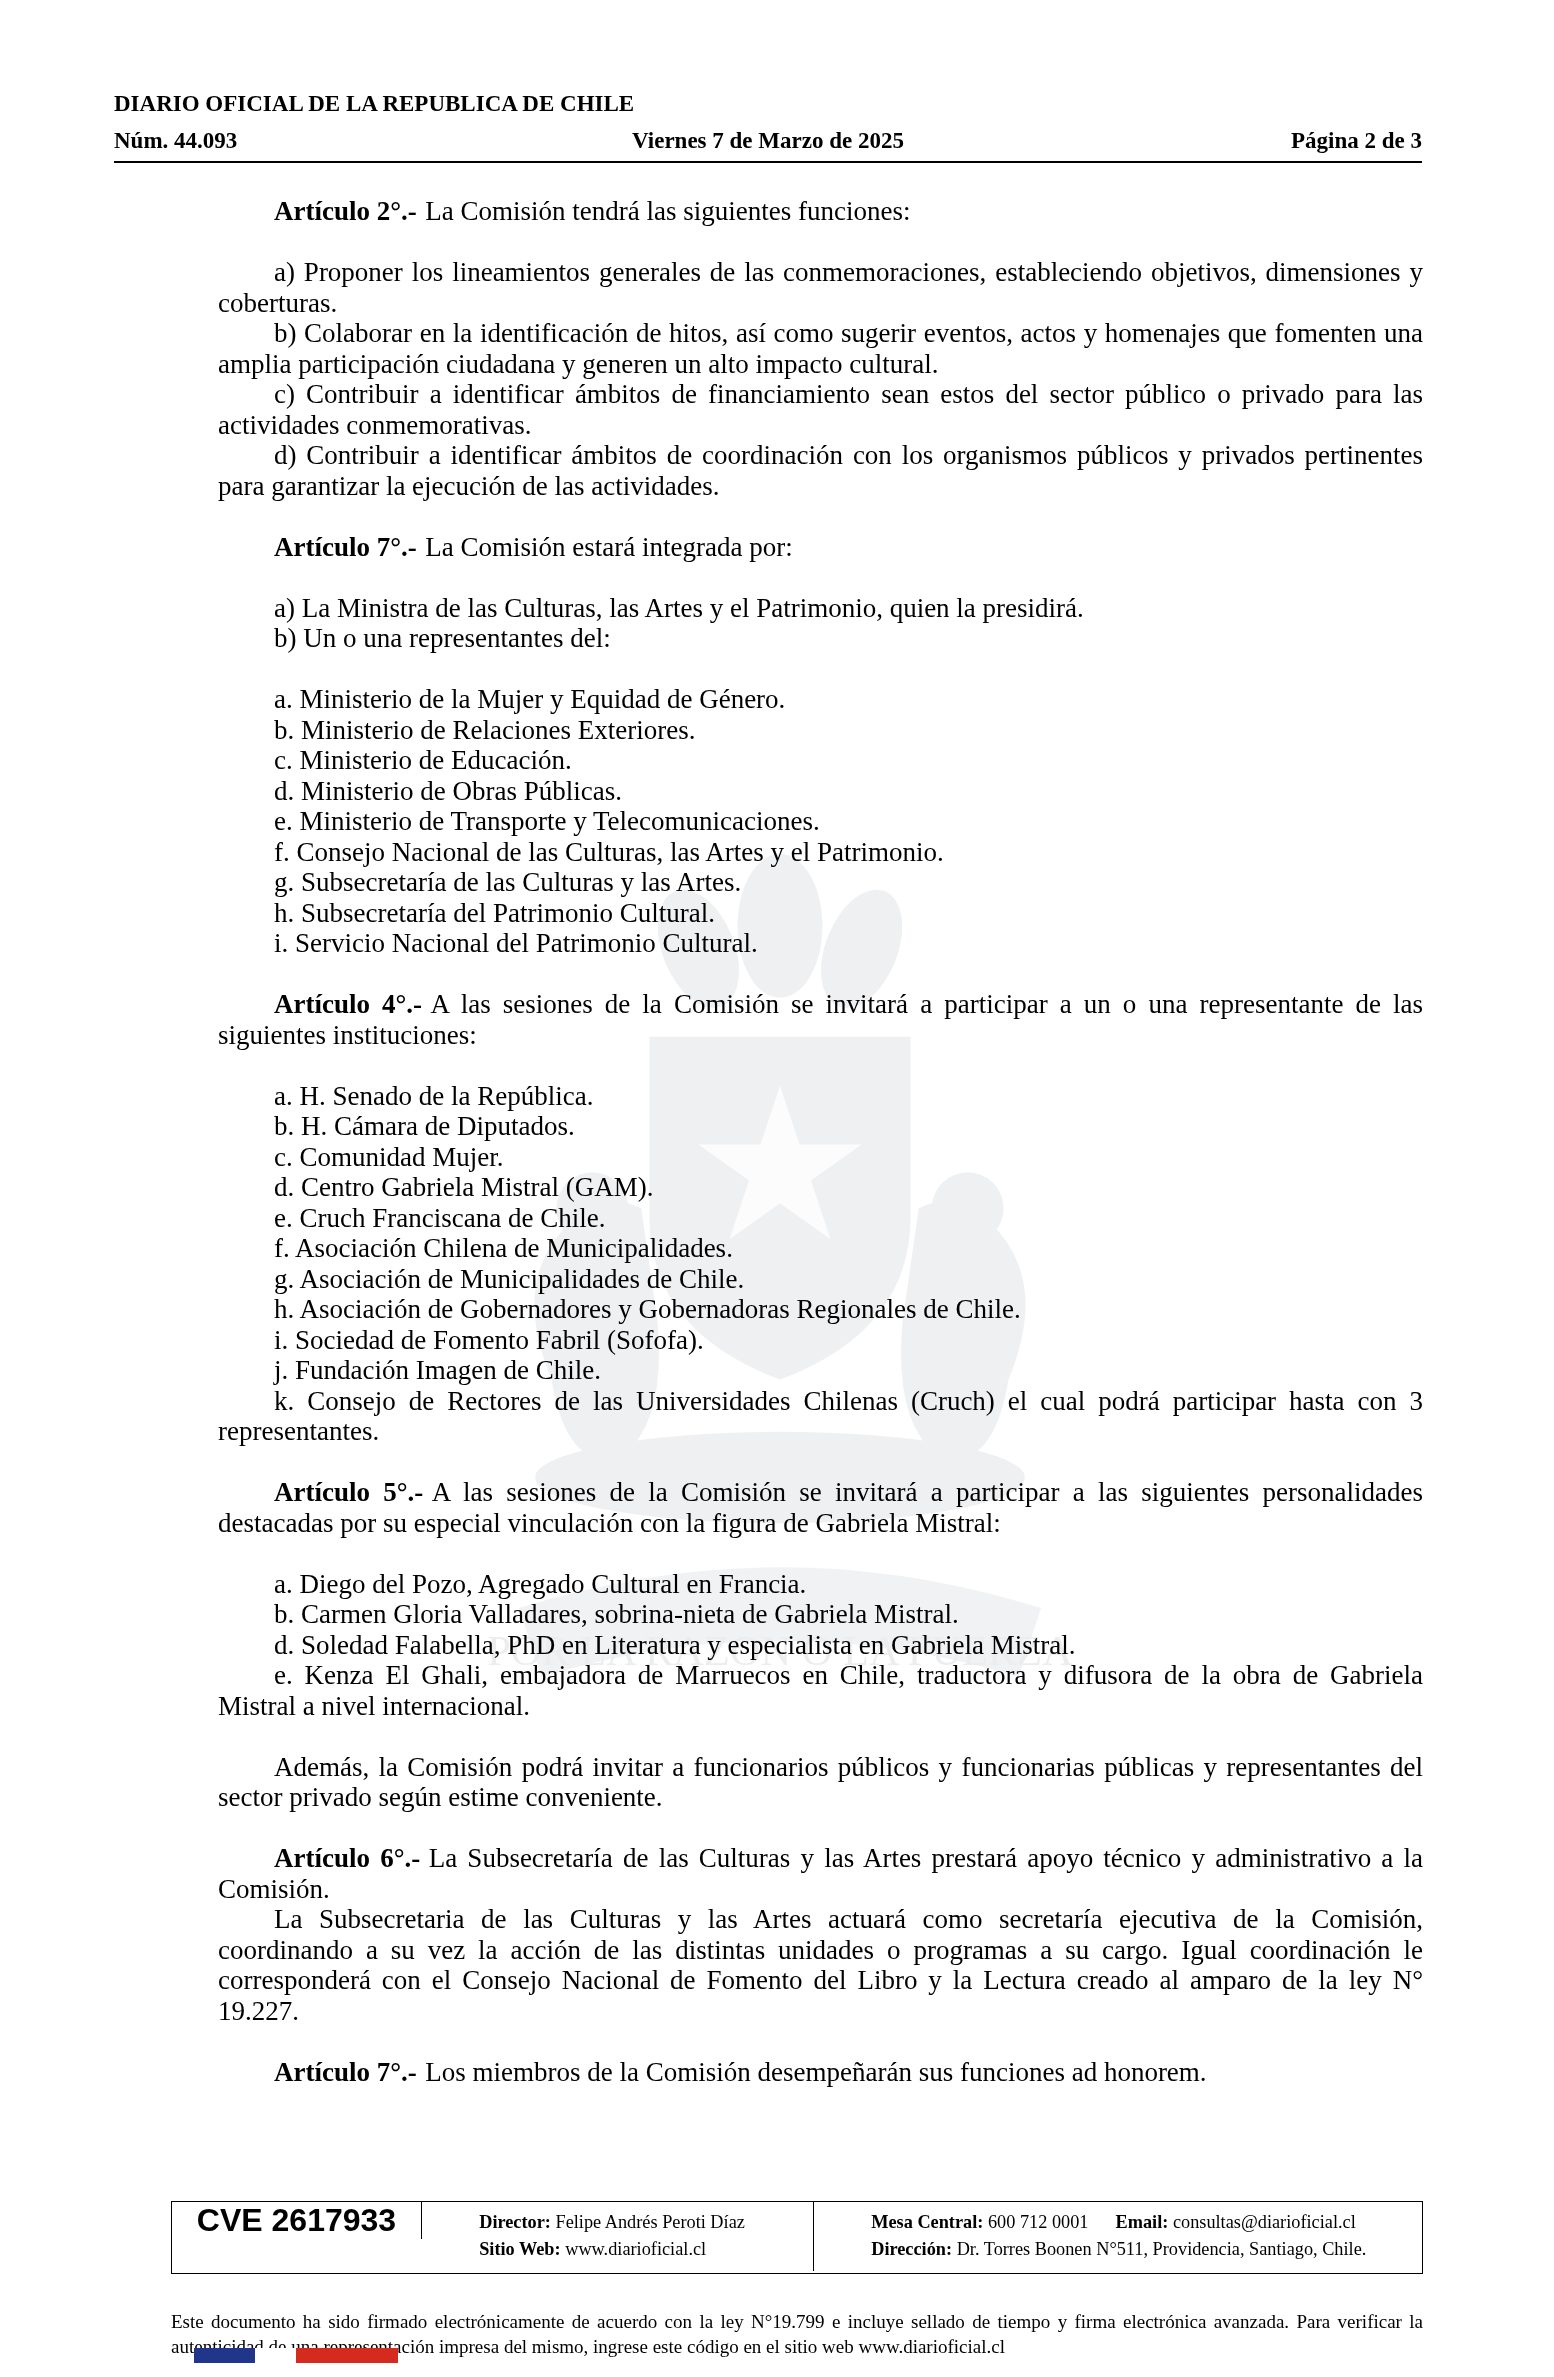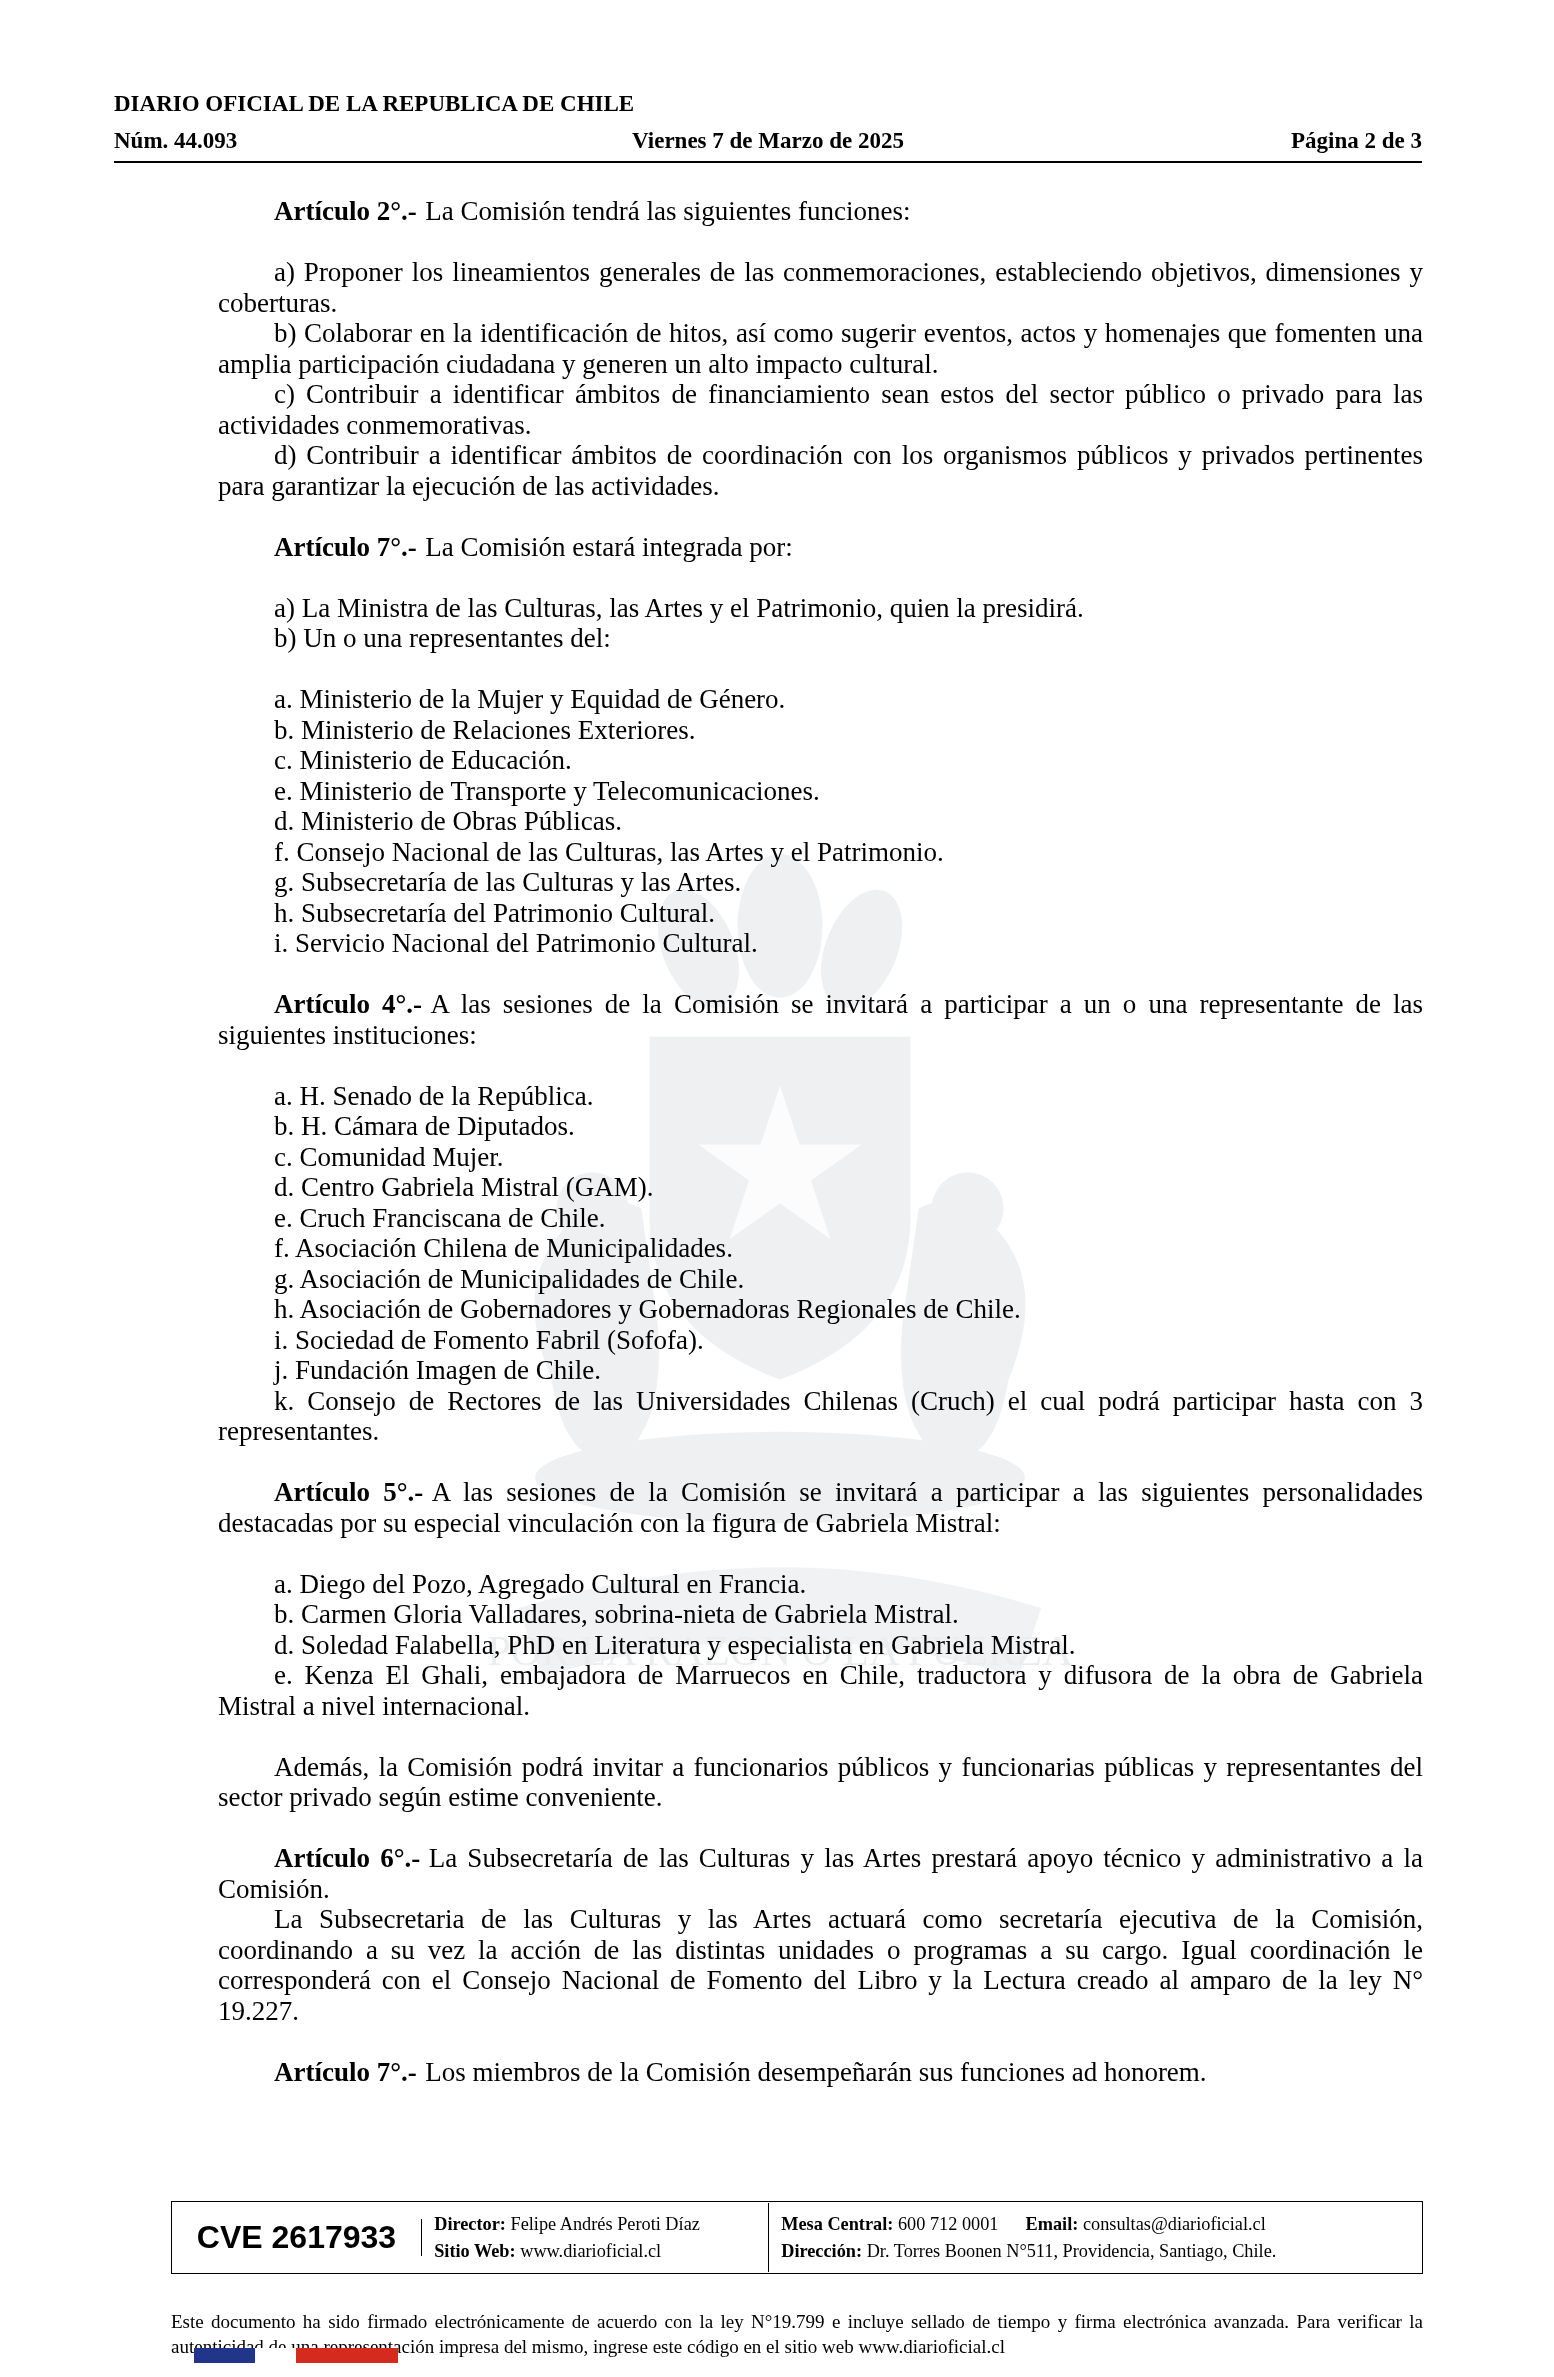--- a/index.html
+++ b/index.html
@@ -21,22 +21,23 @@
     font-size:27px;line-height:30.5px;
   }
   .content p.block{margin:0;text-indent:56px;text-align:justify;}
   .content p.gap{margin-top:30.5px;}
   .content .lead{font-weight:bold;margin-right:8.5px;}
   
   .watermark{position:absolute;left:451px;top:841px;width:658px;height:914px;opacity:0.10;pointer-events:none;}
   
   .cve-box{
     position:absolute;left:171px;top:2201px;width:1252px;height:73px;
-    border:1.8px solid #000;box-sizing:border-box;display:flex;align-items:center;
+    border:1.8px solid #000;box-sizing:border-box;display:flex;align-items:flex-start;
     background:#fff;
+    gap:45px;
   }
   .cve-cell{box-sizing:border-box;}
   .cve-num{
     width:250px;display:flex;align-items:center;justify-content:center;
     font-family:"Liberation Sans", sans-serif;font-weight:bold;font-size:32px;
     border-right:1.8px solid #000;
   }
   .cve-mid{width:347px;border-right:1.8px solid #000;padding:7.3px 12.2px;font-size:18.3px;line-height:27px;}
   .cve-right{flex:1;padding:7.3px 12.2px;font-size:18.3px;line-height:27px;}
   .cve-mid b,.cve-right b{font-weight:bold;}
@@ -95,22 +96,22 @@
   <p class="block">d) Contribuir a identificar ámbitos de coordinación con los organismos públicos y privados pertinentes para garantizar la ejecución de las actividades.</p>
 
   <p class="block gap"><b class="lead">Artículo 7°.-</b><span>La Comisión estará integrada por:</span></p>
 
   <p class="block gap">a) La Ministra de las Culturas, las Artes y el Patrimonio, quien la presidirá.</p>
   <p class="block">b) Un o una representantes del:</p>
 
   <p class="block gap">a. Ministerio de la Mujer y Equidad de Género.</p>
   <p class="block">b. Ministerio de Relaciones Exteriores.</p>
   <p class="block">c. Ministerio de Educación.</p>
+  <p class="block">d. Ministerio de Obras Públicas.</p>
   <p class="block">e. Ministerio de Transporte y Telecomunicaciones.</p>
-  <p class="block">d. Ministerio de Obras Públicas.</p>
   <p class="block">f. Consejo Nacional de las Culturas, las Artes y el Patrimonio.</p>
   <p class="block">g. Subsecretaría de las Culturas y las Artes.</p>
   <p class="block">h. Subsecretaría del Patrimonio Cultural.</p>
   <p class="block">i. Servicio Nacional del Patrimonio Cultural.</p>
 
   <p class="block gap"><b class="lead">Artículo 4°.-</b><span>A las sesiones de la Comisión se invitará a participar a un o una representante de las siguientes instituciones:</span></p>
 
   <p class="block gap">a. H. Senado de la República.</p>
   <p class="block">b. H. Cámara de Diputados.</p>
   <p class="block">c. Comunidad Mujer.</p>

